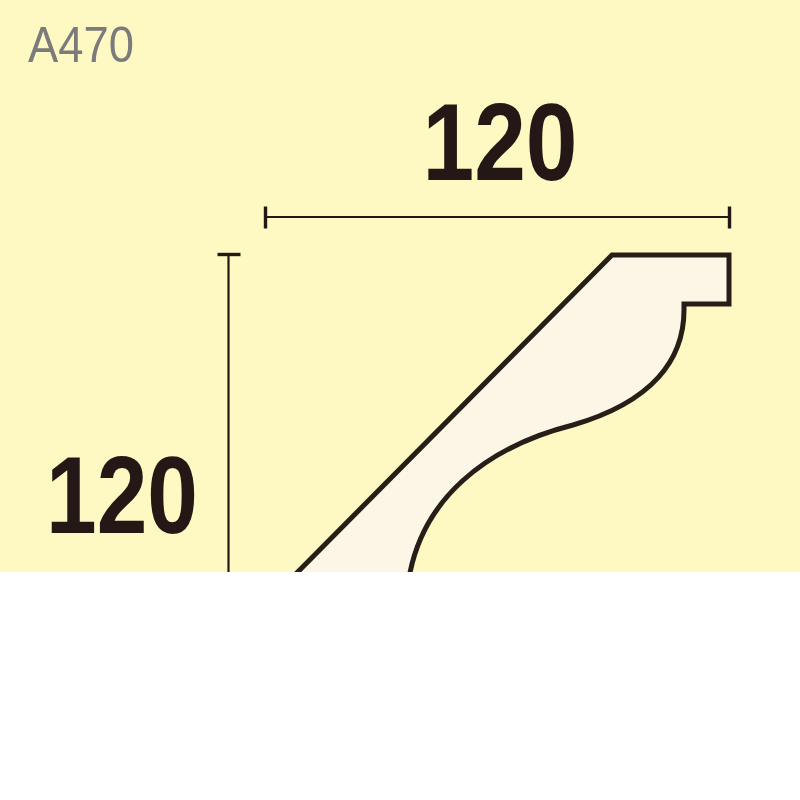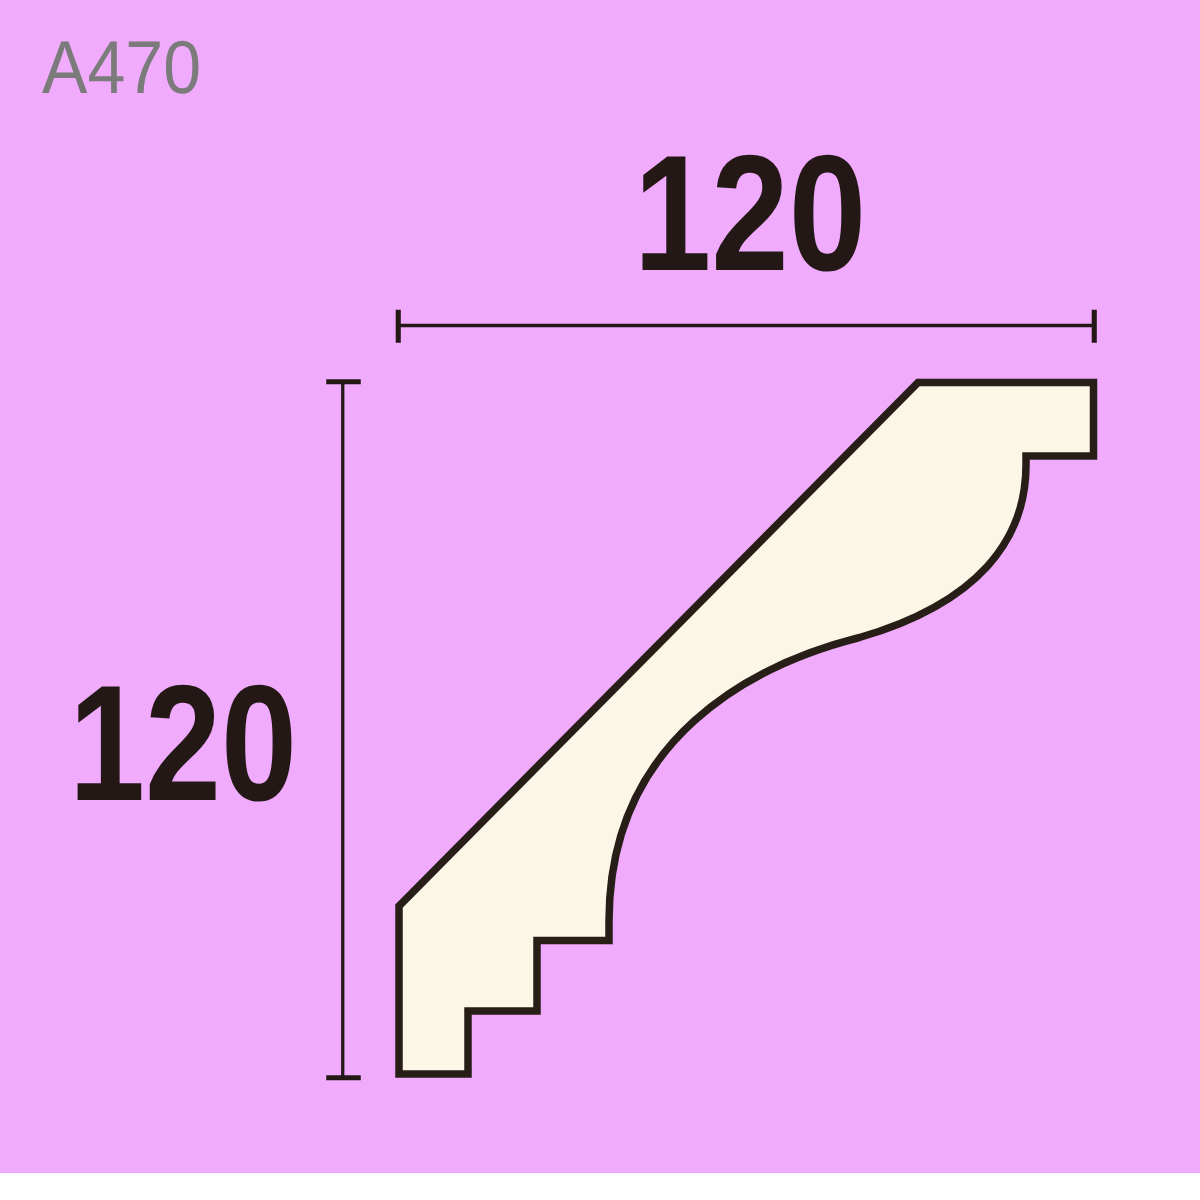--- a/index.html
+++ b/index.html
@@ -3,22 +3,22 @@
 <meta charset="utf-8">
 <style>
   html, body {
     margin: 0;
     padding: 0;
     background: #ffffff;
   }
   .canvas {
     position: relative;
     width: 800px;
-    height: 782px;
-    background: #f0abfc;
+    height: 572px;
+    background: #fef9c3;
     overflow: hidden;
     font-family: "Liberation Sans", sans-serif;
   }
   svg {
     display: block;
   }
   .code-text {
     font-family: "Liberation Sans", sans-serif;
     font-size: 50px;
     font-weight: 400;

